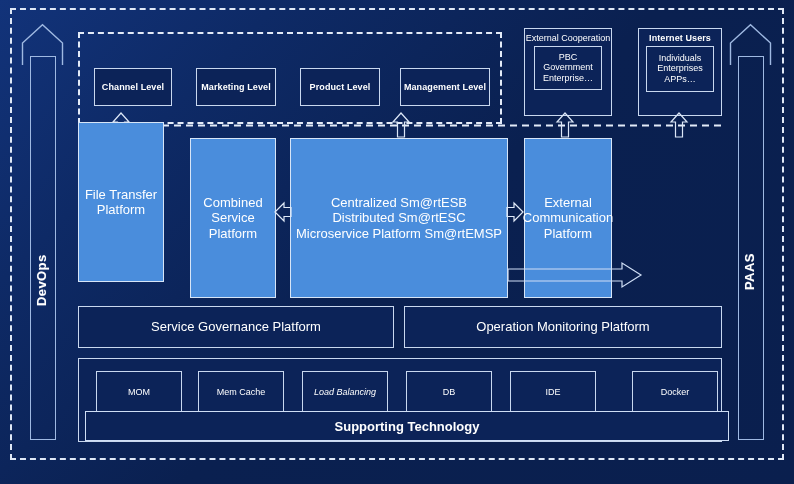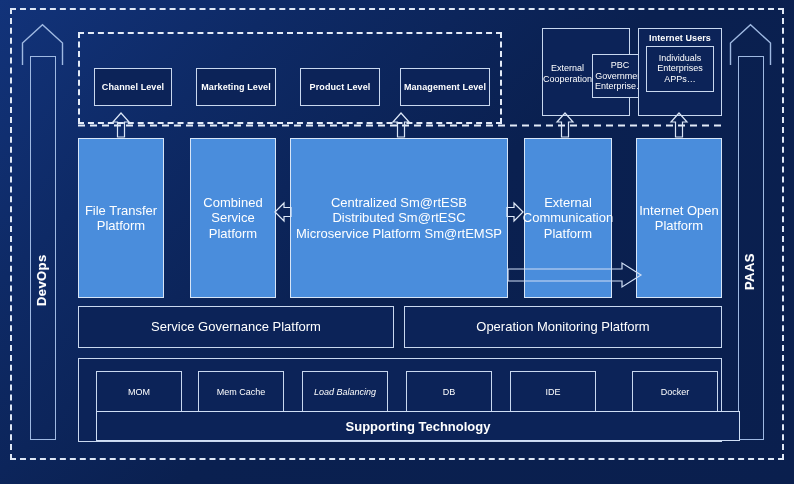--- a/index.html
+++ b/index.html
@@ -118,21 +118,21 @@
   </svg>
   <div class="rail-label t-vert" style="left:742px; top:210px; height:80px;">PAAS</div>
 
   <div class="box dashed-box" style="left:78px; top:32px; width:424px; height:92px;"></div>
 
   <div class="box dark-box t-bold-sm" style="left:94px; top:68px; width:78px; height:38px;">Channel Level</div>
   <div class="box dark-box t-bold-sm" style="left:196px; top:68px; width:80px; height:38px;">Marketing Level</div>
   <div class="box dark-box t-bold-sm" style="left:300px; top:68px; width:80px; height:38px;">Product Level</div>
   <div class="box dark-box t-bold-sm" style="left:400px; top:68px; width:90px; height:38px;">Management Level</div>
 
-  <div class="box dark-box" style="left:542px; top:28px; width:88px; height:88px; flex-direction:row; justify-content:flex-start; padding-top:4px;">
+  <div class="box dark-box" style="left:524px; top:28px; width:88px; height:88px; flex-direction:column; justify-content:flex-start; padding-top:4px;">
     <div class="t-sm" style="width:100%;">External Cooperation</div>
     <div class="box dark-box t-sm" style="position:relative; left:0; top:2px; width:68px; height:44px; padding:2px;">PBC Government Enterprise…</div>
   </div>
 
   <div class="box dark-box" style="left:638px; top:28px; width:84px; height:88px; flex-direction:column; justify-content:flex-start; padding-top:4px;">
     <div class="t-bold-sm" style="width:100%;">Internet Users</div>
     <div class="box dark-box t-sm" style="position:relative; left:0; top:2px; width:68px; height:46px; padding:6px;">Individuals Enterprises APPs…</div>
   </div>
 
   <svg class="arrow-svg" style="left:78px; top:124px;" width="644" height="3" viewBox="0 0 644 3">
@@ -145,33 +145,32 @@
   <svg class="arrow-svg" style="left:392px; top:112px;" width="18" height="26" viewBox="0 0 18 26">
     <polygon points="9,1 17,10 12.5,10 12.5,25 5.5,25 5.5,10 1,10" fill="none" stroke="#dce7f7" stroke-width="1.2"></polygon>
   </svg>
   <svg class="arrow-svg" style="left:556px; top:112px;" width="18" height="26" viewBox="0 0 18 26">
     <polygon points="9,1 17,10 12.5,10 12.5,25 5.5,25 5.5,10 1,10" fill="none" stroke="#dce7f7" stroke-width="1.2"></polygon>
   </svg>
   <svg class="arrow-svg" style="left:670px; top:112px;" width="18" height="26" viewBox="0 0 18 26">
     <polygon points="9,1 17,10 12.5,10 12.5,25 5.5,25 5.5,10 1,10" fill="none" stroke="#dce7f7" stroke-width="1.2"></polygon>
   </svg>
 
-  <div class="box blue-box t-lg" style="left:78px; top:138px; width:86px; height:160px;">File Transfer Platform</div>
+  <div class="box blue-box t-lg" style="left:78px; top:122px; width:86px; height:160px;">File Transfer Platform</div>
 
   <div class="box blue-box t-lg" style="left:190px; top:138px; width:86px; height:160px;">Combined Service Platform</div>
 
   <div class="box blue-box" style="left:290px; top:138px; width:218px; height:160px; flex-direction:column;">
     <div class="t-lg">Centralized Sm@rtESB</div>
     <div class="t-lg">Distributed Sm@rtESC</div>
     <div class="t-lg">Microservice Platform Sm@rtEMSP</div>
   </div>
 
   <div class="box blue-box t-lg" style="left:524px; top:138px; width:88px; height:160px;">External Communication Platform</div>
 
-  <div class="box blue-box t-lg" style="left:636px; top:138px; width:86px; height:160px;">Internet Open Platform</div>
 
   <svg class="arrow-svg" style="left:274px; top:200px;" width="18" height="24" viewBox="0 0 18 24">
     <polygon points="1,12 10,3 10,7.5 17,7.5 17,16.5 10,16.5 10,21" fill="none" stroke="#e0eaf8" stroke-width="1.2"></polygon>
   </svg>
 
   <svg class="arrow-svg" style="left:506px; top:200px;" width="18" height="24" viewBox="0 0 18 24">
     <polygon points="17,12 8,3 8,7.5 1,7.5 1,16.5 8,16.5 8,21" fill="none" stroke="#e0eaf8" stroke-width="1.2"></polygon>
   </svg>
 
   <svg class="arrow-svg" style="left:508px; top:262px;" width="134" height="26" viewBox="0 0 134 26">
@@ -183,15 +182,15 @@
 
   <div class="box dark-box" style="left:78px; top:358px; width:644px; height:84px;"></div>
 
   <div class="box dark-box t-sm" style="left:198px; top:371px; width:86px; height:42px;">Mem Cache</div>
   <div class="box dark-box t-sm" style="left:96px; top:371px; width:86px; height:42px;">MOM</div>
   <div class="box dark-box t-sm" style="left:302px; top:371px; width:86px; height:42px;font-style:italic;">Load Balancing</div>
   <div class="box dark-box t-sm" style="left:406px; top:371px; width:86px; height:42px;">DB</div>
   <div class="box dark-box t-sm" style="left:510px; top:371px; width:86px; height:42px;">IDE</div>
   <div class="box dark-box t-sm" style="left:612px; top:371px; width:86px; height:42px;margin-left:20px;">Docker</div>
 
-  <div class="support-bar t-lg-b" style="left:96px; top:411px; width:644px; height:30px;">Supporting Technology</div>
+  <div class="support-bar t-lg-b" style="left:85px; top:411px; width:644px; height:30px;">Supporting Technology</div>
 
 </div>
 
 </body></html>

